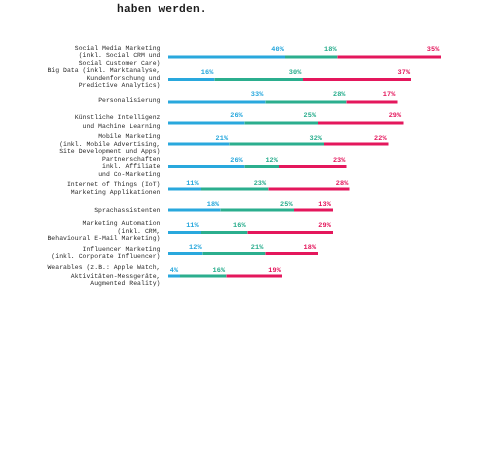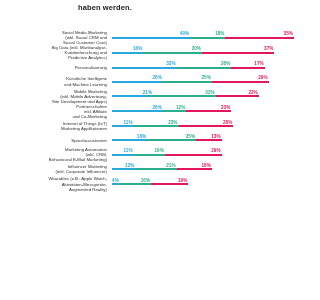--- a/index.html
+++ b/index.html
@@ -2,21 +2,21 @@
 <html><head>
 <meta charset="utf-8">
 <style>
   html,body{margin:0;padding:0;}
   body{
     width:300px;height:300px;overflow:hidden;
     background:#ffffff;
     font-family:"Liberation Sans", sans-serif;
     -webkit-font-smoothing:antialiased;
   }
-  #page{position:relative;width:300px;height:300px;box-sizing:border-box;}
+  #page{position:relative;width:300px;height:300px;box-sizing:border-box;font-family:Liberation Mono, monospace;}
 
   .heading{
     position:absolute;left:78px;top:3px;
     font-size:7.5px;font-weight:bold;color:#1b1b1b;
     letter-spacing:.1px;white-space:nowrap;
   }
 
   .chart{
     position:absolute;left:0;top:30px;width:300px;
   }

